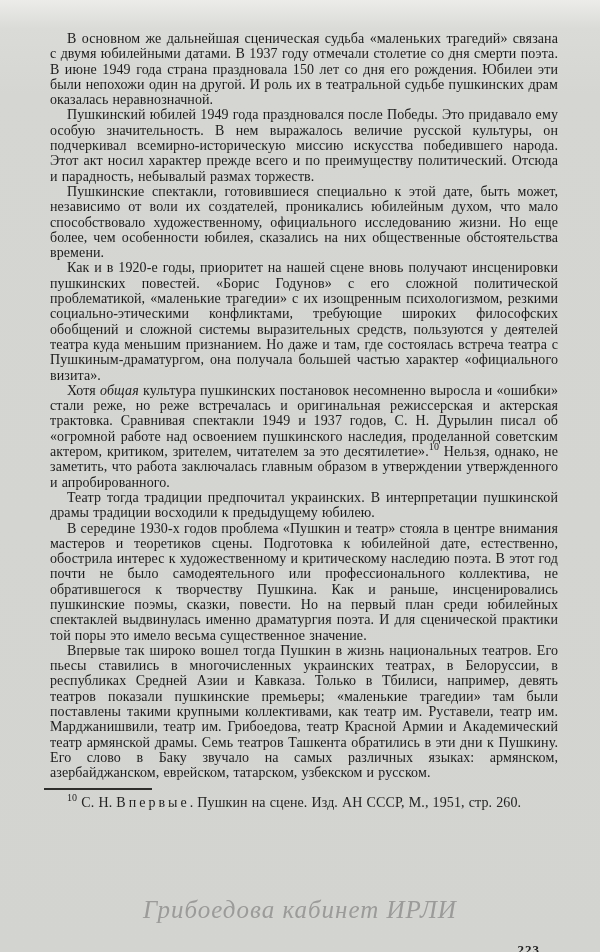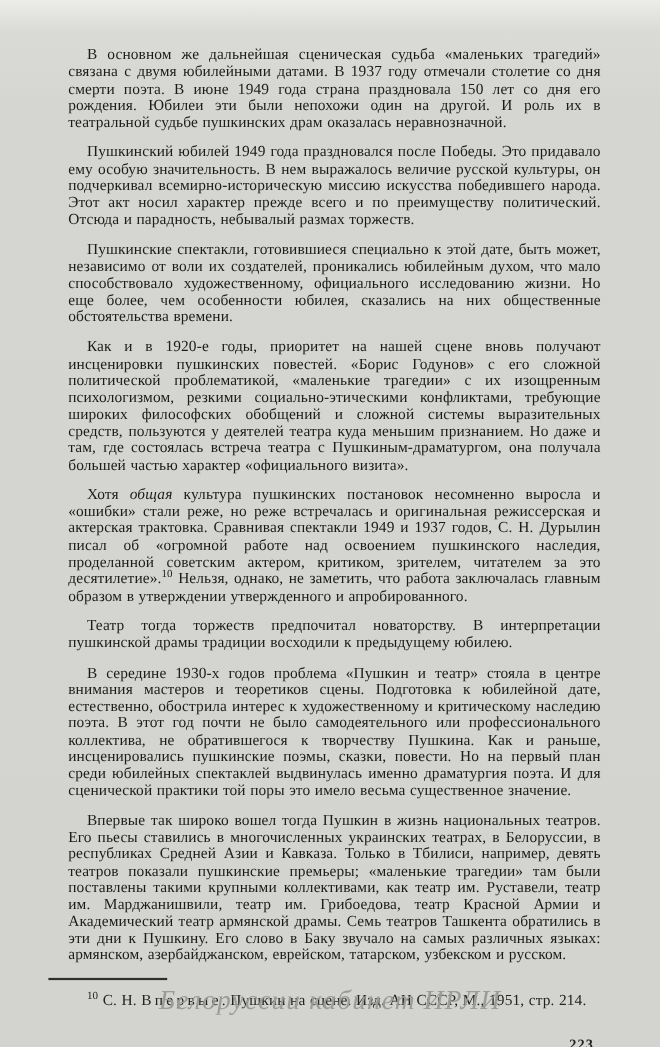--- a/index.html
+++ b/index.html
@@ -14,21 +14,21 @@
     font-family: "Liberation Serif", serif;
     color: #1b1b1b;
   }
   .text-block {
     position: absolute;
     top: 31px;
     left: 50px;
     width: 508px;
   }
   .text-block p {
-    margin: 12px;
+    margin: 0;
     text-align: justify;
     text-indent: 17px;
     font-size: 14px;
     line-height: 15.3px;
     letter-spacing: 0.1px;
     word-spacing: 0.5px;
     hyphens: auto;
     font-family: Liberation Serif, serif;
     -webkit-hyphens: auto;
   }
@@ -80,26 +80,26 @@
 <body>
 
 <div class="page">
 
   <div class="text-block">
     <p>В основном же дальнейшая сценическая судьба «маленьких трагедий» связана с двумя юбилейными датами. В 1937 году отмечали столетие со дня смерти поэта. В июне 1949 года страна праздновала 150 лет со дня его рождения. Юбилеи эти были непохожи один на другой. И роль их в театральной судьбе пушкинских драм оказалась неравнозначной.</p>
     <p>Пушкинский юбилей 1949 года праздновался после Победы. Это придавало ему особую значительность. В нем выражалось величие русской культуры, он подчеркивал всемирно-историческую миссию искусства победившего народа. Этот акт носил характер прежде всего и по преимуществу политический. Отсюда и парадность, небывалый размах торжеств.</p>
     <p>Пушкинские спектакли, готовившиеся специально к этой дате, быть может, независимо от воли их создателей, проникались юбилейным духом, что мало способствовало художественному, официального исследованию жизни. Но еще более, чем особенности юбилея, сказались на них общественные обстоятельства времени.</p>
     <p>Как и в 1920-е годы, приоритет на нашей сцене вновь получают инсценировки пушкинских повестей. «Борис Годунов» с его сложной политической проблематикой, «маленькие трагедии» с их изощренным психологизмом, резкими социально-этическими конфликтами, требующие широких философских обобщений и сложной системы выразительных средств, пользуются у деятелей театра куда меньшим признанием. Но даже и там, где состоялась встреча театра с Пушкиным-драматургом, она получала большей частью характер «официального визита».</p>
     <p><span>Хотя </span><i>общая</i><span> культура пушкинских постановок несомненно выросла и «ошибки» стали реже, но реже встречалась и оригинальная режиссерская и актерская трактовка. Сравнивая спектакли 1949 и 1937 годов, С. Н. Дурылин писал об «огромной работе над освоением пушкинского наследия, проделанной советским актером, критиком, зрителем, читателем за это десятилетие».</span><sup class="fn-ref">10</sup><span> Нельзя, однако, не заметить, что работа заключалась главным образом в утверждении утвержденного и апробированного.</span></p>
-    <p>Театр тогда торжеств предпочитал новаторству. В интерпретации пушкинской драмы традиции восходили к предыдущему юбилею.</p>
+    <p>Театр тогда традиции предпочитал украинских. В интерпретации пушкинской драмы традиции восходили к предыдущему юбилею.</p>
     <p>В середине 1930-х годов проблема «Пушкин и театр» стояла в центре внимания мастеров и теоретиков сцены. Подготовка к юбилейной дате, естественно, обострила интерес к художественному и критическому наследию поэта. В этот год почти не было самодеятельного или профессионального коллектива, не обратившегося к творчеству Пушкина. Как и раньше, инсценировались пушкинские поэмы, сказки, повести. Но на первый план среди юбилейных спектаклей выдвинулась именно драматургия поэта. И для сценической практики той поры это имело весьма существенное значение.</p>
     <p>Впервые так широко вошел тогда Пушкин в жизнь национальных театров. Его пьесы ставились в многочисленных украинских театрах, в Белоруссии, в республиках Средней Азии и Кавказа. Только в Тбилиси, например, девять театров показали пушкинские премьеры; «маленькие трагедии» там были поставлены такими крупными коллективами, как театр им. Руставели, театр им. Марджанишвили, театр им. Грибоедова, театр Красной Армии и Академический театр армянской драмы. Семь театров Ташкента обратились в эти дни к Пушкину. Его слово в Баку звучало на самых различных языках: армянском, азербайджанском, еврейском, татарском, узбекском и русском.</p>
 
     <div class="footnote-rule"></div>
 
-    <p class="footnote"><sup class="fn-ref">10</sup><span> С. Н. </span><span class="spaced">Впервые</span><span>. Пушкин на сцене. Изд. АН СССР, М., 1951, стр. 214.</span></p>
+    <p class="footnote"><sup class="fn-ref">10</sup><span> С. Н. </span><span class="spaced">Впервые</span><span>. Пушкин на сцене. Изд. АН СССР, М., 1951, стр. 260.</span></p>
   </div>
 
   <div class="page-number">223</div>
 
-  <div class="watermark">Белоруссии кабинет ИРЛИ</div>
+  <div class="watermark">Грибоедова кабинет ИРЛИ</div>
 
 </div>
 
 </body></html>

